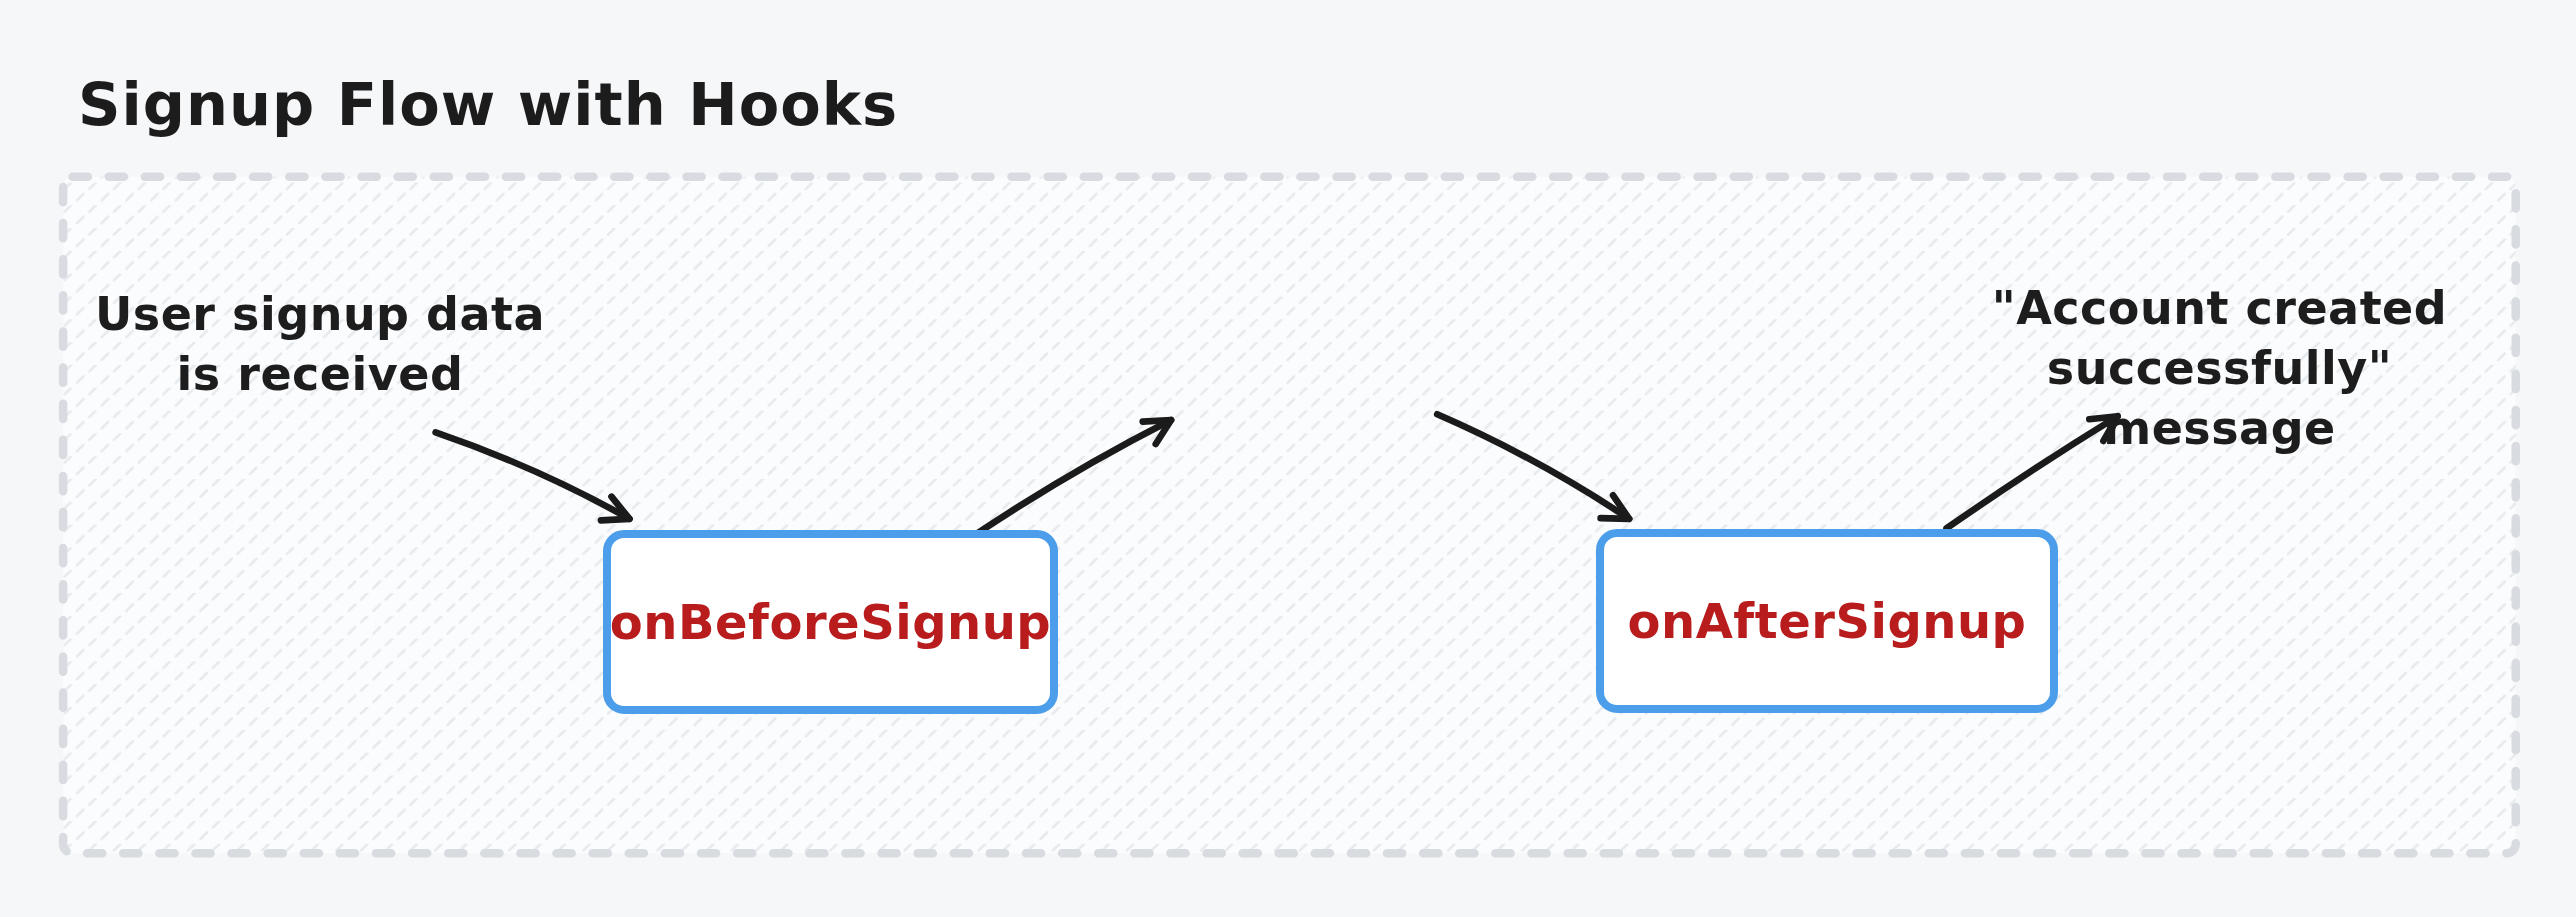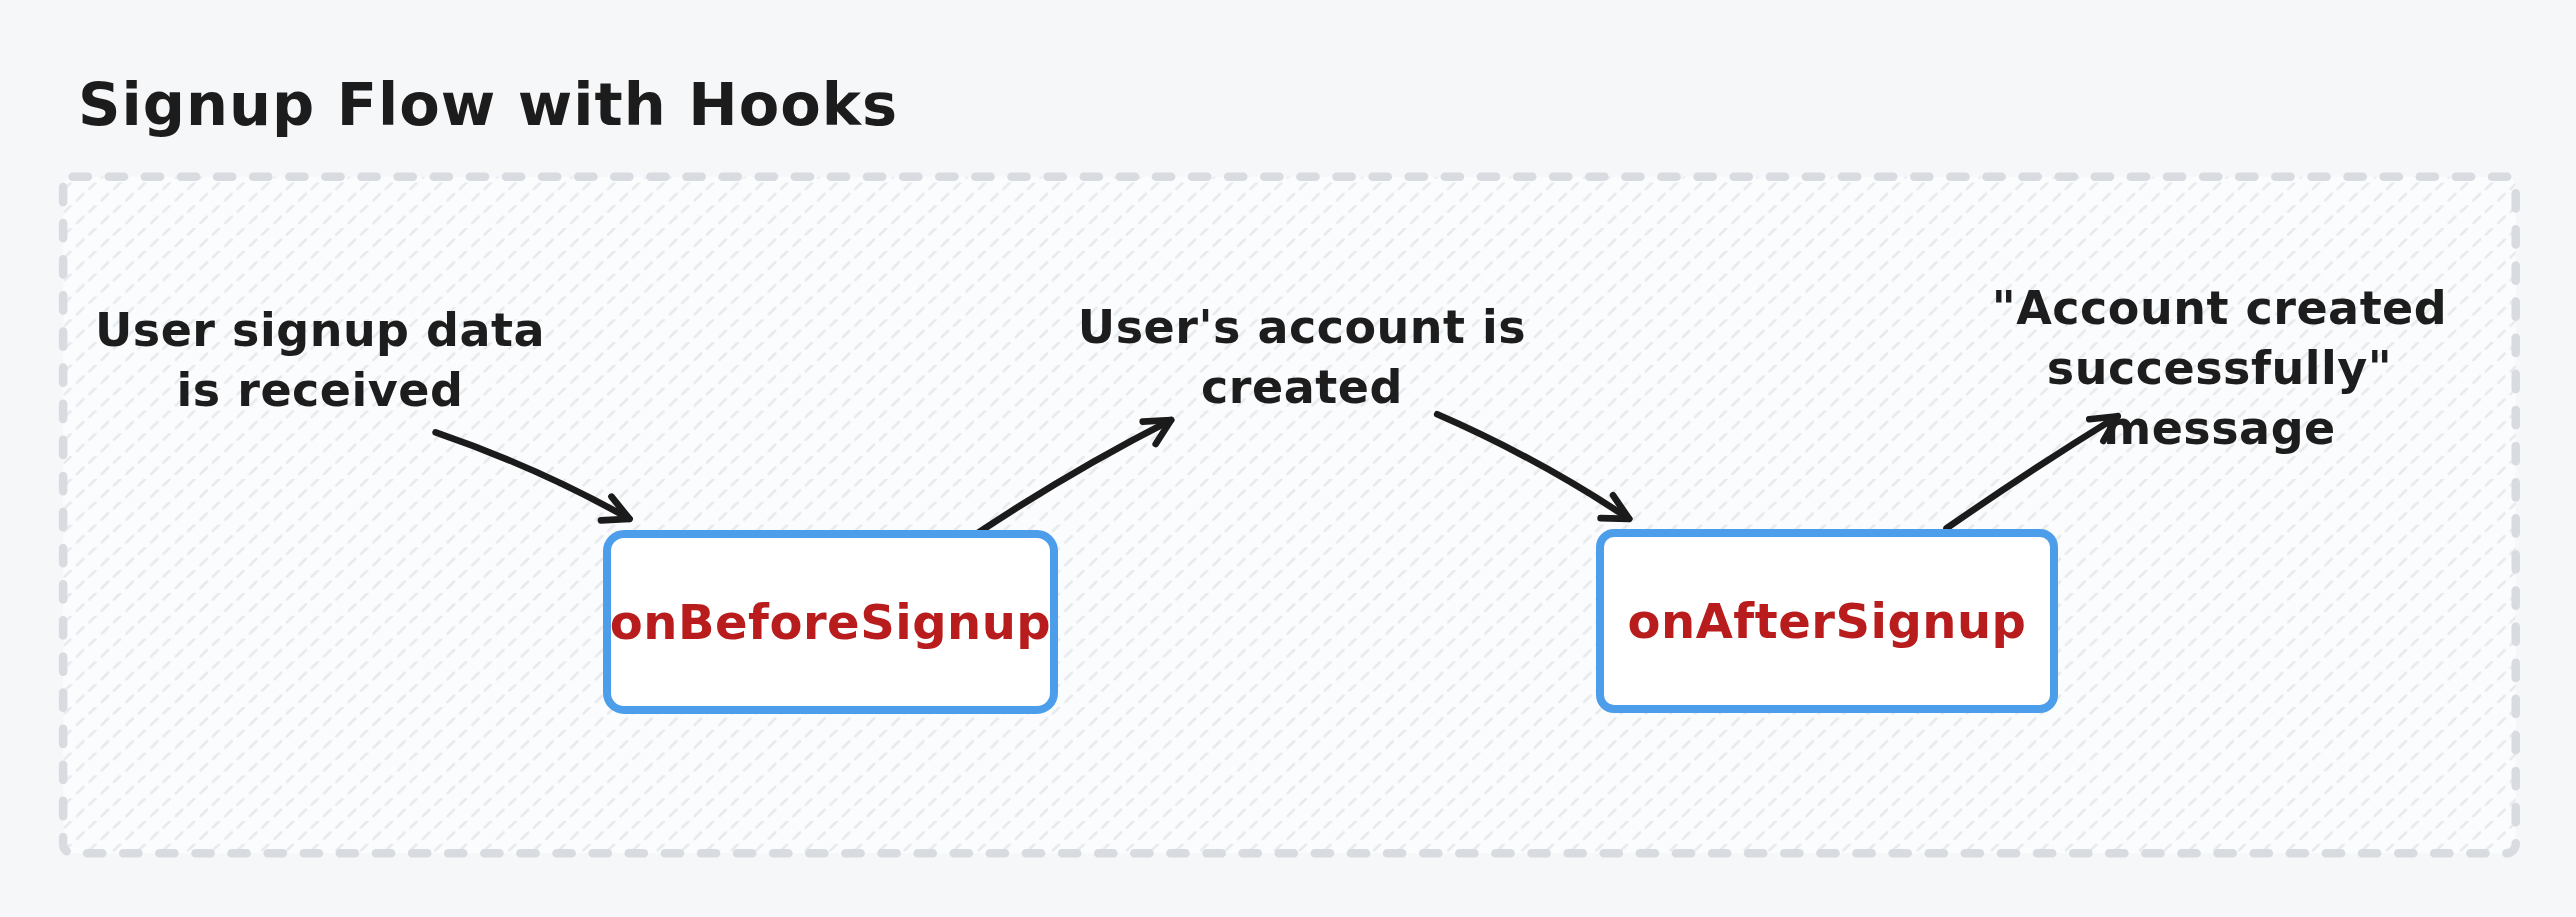--- a/index.html
+++ b/index.html
@@ -44,21 +44,21 @@
     background: #ffffff;
     border: 8.6px solid #4d9eea;
     border-radius: 21px;
     display: flex;
     align-items: center;
     justify-content: center;
     z-index: 3;
   }
 
   .node-before { left: 603px; top: 530px; width: 455px; height: 184px; }
-  .node-after  { left: 1596px; top: 529px; width: 462px; height: 184px; border-radius: 18px; }
+  .node-after  { left: 1596px; top: 529px; width: 462px; height: 184px; }
 
   .node-label {
     font-size: 48px;
     font-weight: 700;
     color: #b91c1c;
     letter-spacing: 0.5px;
     white-space: nowrap;
   }
 
   .annotation {
@@ -66,21 +66,21 @@
     font-size: 46px;
     font-weight: 700;
     color: #1d1d1d;
     line-height: 60px;
     text-align: center;
     white-space: pre-line;
     z-index: 2;
     letter-spacing: 0.5px;
   }
 
-  .annotation-input   { left: 73px;   top: 300px; width: 494px; }
+  .annotation-input   { left: 73px;   top: 284px; width: 494px; }
   .annotation-created { left: 1055px; top: 297px; width: 494px; }
   .annotation-message { left: 1939px; top: 278px; width: 561px; }
 </style>
 </head>
 <body>
 
 <div class="page">
 
   <div class="diagram-title">Signup Flow with Hooks</div>
 
@@ -112,22 +112,20 @@
 
     <g stroke="#1b1b1b" stroke-width="7" fill="none" stroke-linecap="round" stroke-linejoin="round">
       <path d="M2048 556 Q 2140 492 2228 438"></path>
       <path d="M2198.2 441.2 L2228 438 L2213.1 464"></path>
     </g>
   </svg>
 
   <div class="annotation annotation-input">User signup data
 is received</div>
 
-  <div class="annotation annotation-created">User's account is
-created</div>
 
   <div class="annotation annotation-message">"Account created
 successfully" message</div>
 
   <div class="node node-before">
     <span class="node-label">onBeforeSignup</span>
   </div>
 
   <div class="node node-after">
     <span class="node-label">onAfterSignup</span>

